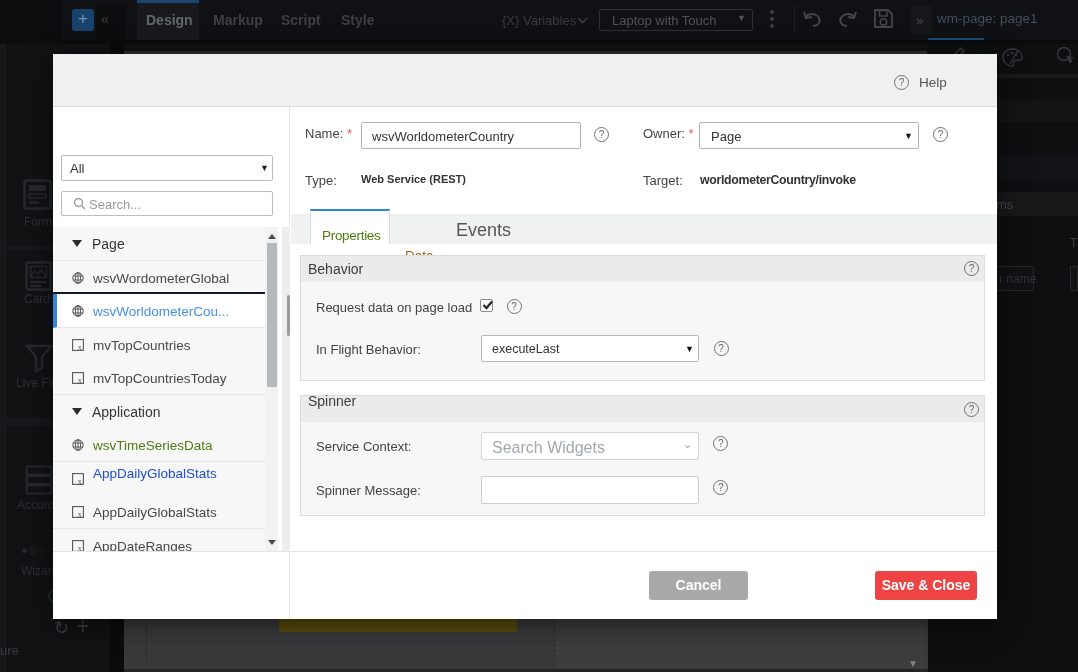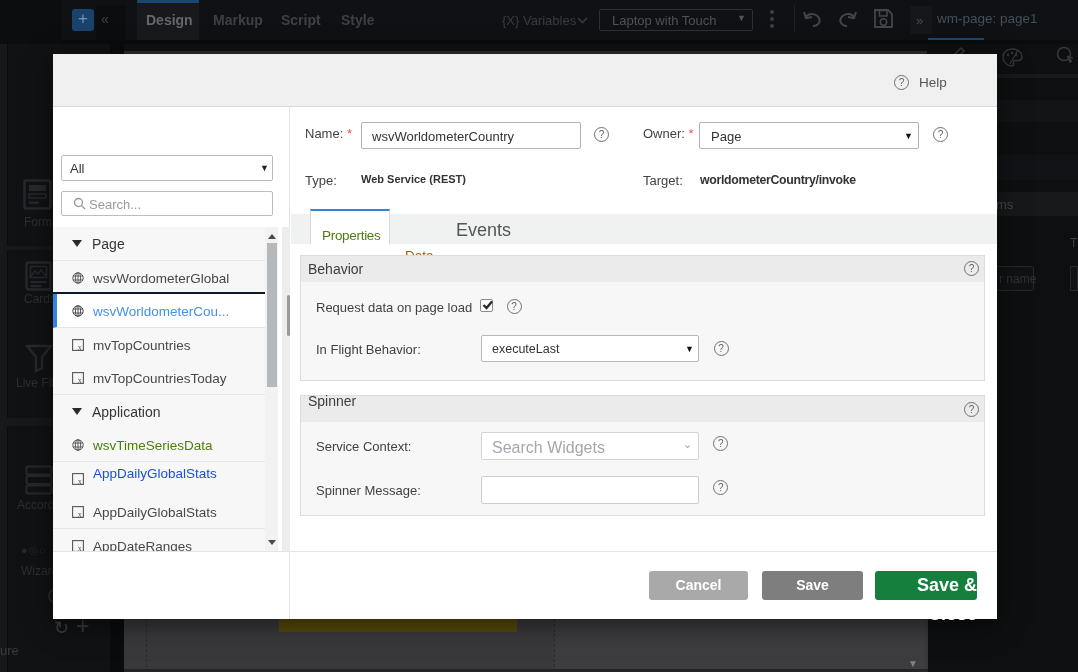--- a/index.html
+++ b/index.html
@@ -295,15 +295,14 @@
   <div class="abs" style="left:439px;top:385px;font-size:16px;color:#a3a8ad;">Search Widgets</div>
   <div class="abs" style="left:630px;top:384px;font-size:11px;color:#9aa0a5;">⌄</div>
   <div class="abs" style="left:660.2px;top:381.5px;width:15px;height:15px;border:1.5px solid #717171;border-radius:50%;color:#666;font-size:10px;text-align:center;line-height:14px;">?</div>
 
   <div class="abs" style="left:263px;top:429px;font-size:13px;color:#424242;">Spinner Message:</div>
   <div class="abs" style="left:428px;top:422px;width:218px;height:28px;border:1px solid #cdcdcd;border-radius:2px;background:#fff;"></div>
   <div class="abs" style="left:660.2px;top:426.3px;width:15px;height:15px;border:1.5px solid #717171;border-radius:50%;color:#666;font-size:10px;text-align:center;line-height:14px;">?</div>
 
   <div class="abs" style="left:0;top:497px;width:944px;height:1px;background:#e4e4e4;"></div>
   <div class="abs" style="left:596px;top:517px;width:99px;height:29px;background:#a9a9a9;border-radius:3px;color:#fff;font-size:14px;font-weight:bold;text-align:center;line-height:29px;">Cancel</div>
-  <div class="abs" style="left:709px;top:517px;width:101px;height:29px;background:#7e7e7e;border-radius:3px;color:#fff;font-size:14px;font-weight:bold;text-align:center;line-height:29px;">Save</div>
-  <div class="abs" style="left:822px;top:517px;width:102px;height:29px;background:#15803d;border-radius:3px;color:#fff;font-size:18px;font-weight:bold;text-align:right;line-height:29px;">Save &amp; Close</div>
+  <div class="abs" style="left:822px;top:517px;width:102px;height:29px;background:#ef4444;border-radius:3px;color:#fff;font-size:14px;font-weight:bold;text-align:center;line-height:29px;">Save &amp; Close</div>
 </div>
 
 </body></html>

